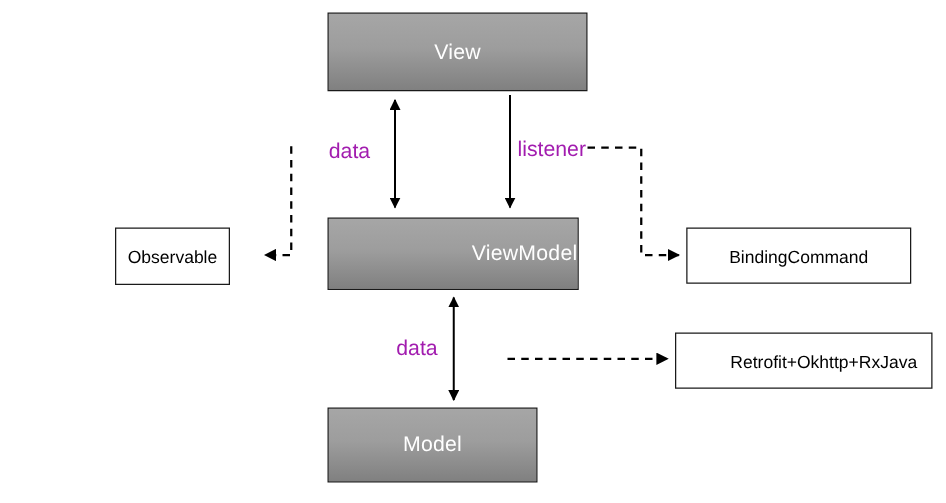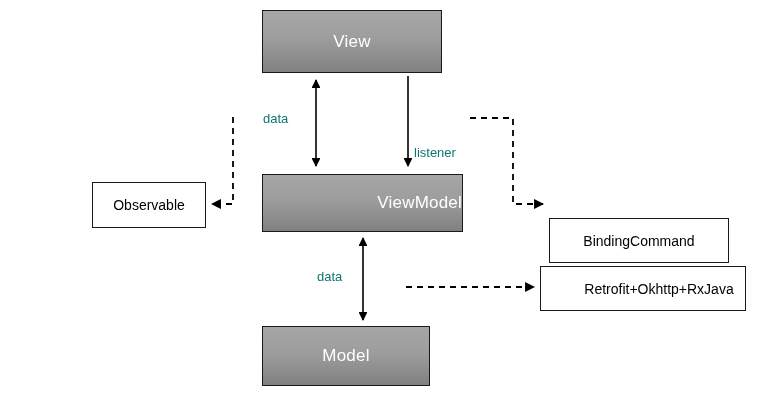--- a/index.html
+++ b/index.html
@@ -29,35 +29,35 @@
     color: #ffffff;
     font-size: 17px;
     letter-spacing: 0.2px;
   }
   .node-plain {
     border: 1px solid #1a1a1a;
     background: #ffffff;
     color: #000000;
     font-size: 14px;
   }
-  #view-box   { left: 262px; top: 10px;  width: 180px; height: 63px; }
+  #view-box   { left: 262px; top: 10px;  width: 208px; height: 63px; }
   #vm-box     { left: 262px; top: 174px; width: 201px; height: 58px; justify-content: flex-end; }
   #model-box  { left: 262px; top: 326px; width: 168px; height: 60px; }
-  #observable-box     { left: 92px;  top: 182px; width: 114px; height: 46px; }
-  #bindingcommand-box { left: 549px; top: 182px; width: 180px; height: 45px; margin-top: 36px; }
+  #observable-box     { left: 92px;  top: 182px; width: 92px; height: 46px; }
+  #bindingcommand-box { left: 549px; top: 182px; width: 180px; height: 45px; }
   #retrofit-box       { left: 540px; top: 266px; width: 206px; height: 45px; padding-left: 32px; }
 
   .edge-label {
     position: absolute;
-    font-size: 13px;
-    color: #0f766e;
+    font-size: 17px;
+    color: #a21caf;
     white-space: nowrap;
   }
   #label-data-left  { left: 263px; top: 111px; }
-  #label-listener   { left: 414px; top: 110px; margin-top: 35px; }
+  #label-listener   { left: 414px; top: 110px; }
   #label-data-mid   { left: 317px; top: 269px; }
 
   svg.overlay {
     position: absolute;
     left: 0;
     top: 0;
     width: 757px;
     height: 402px;
     pointer-events: none;
   }

